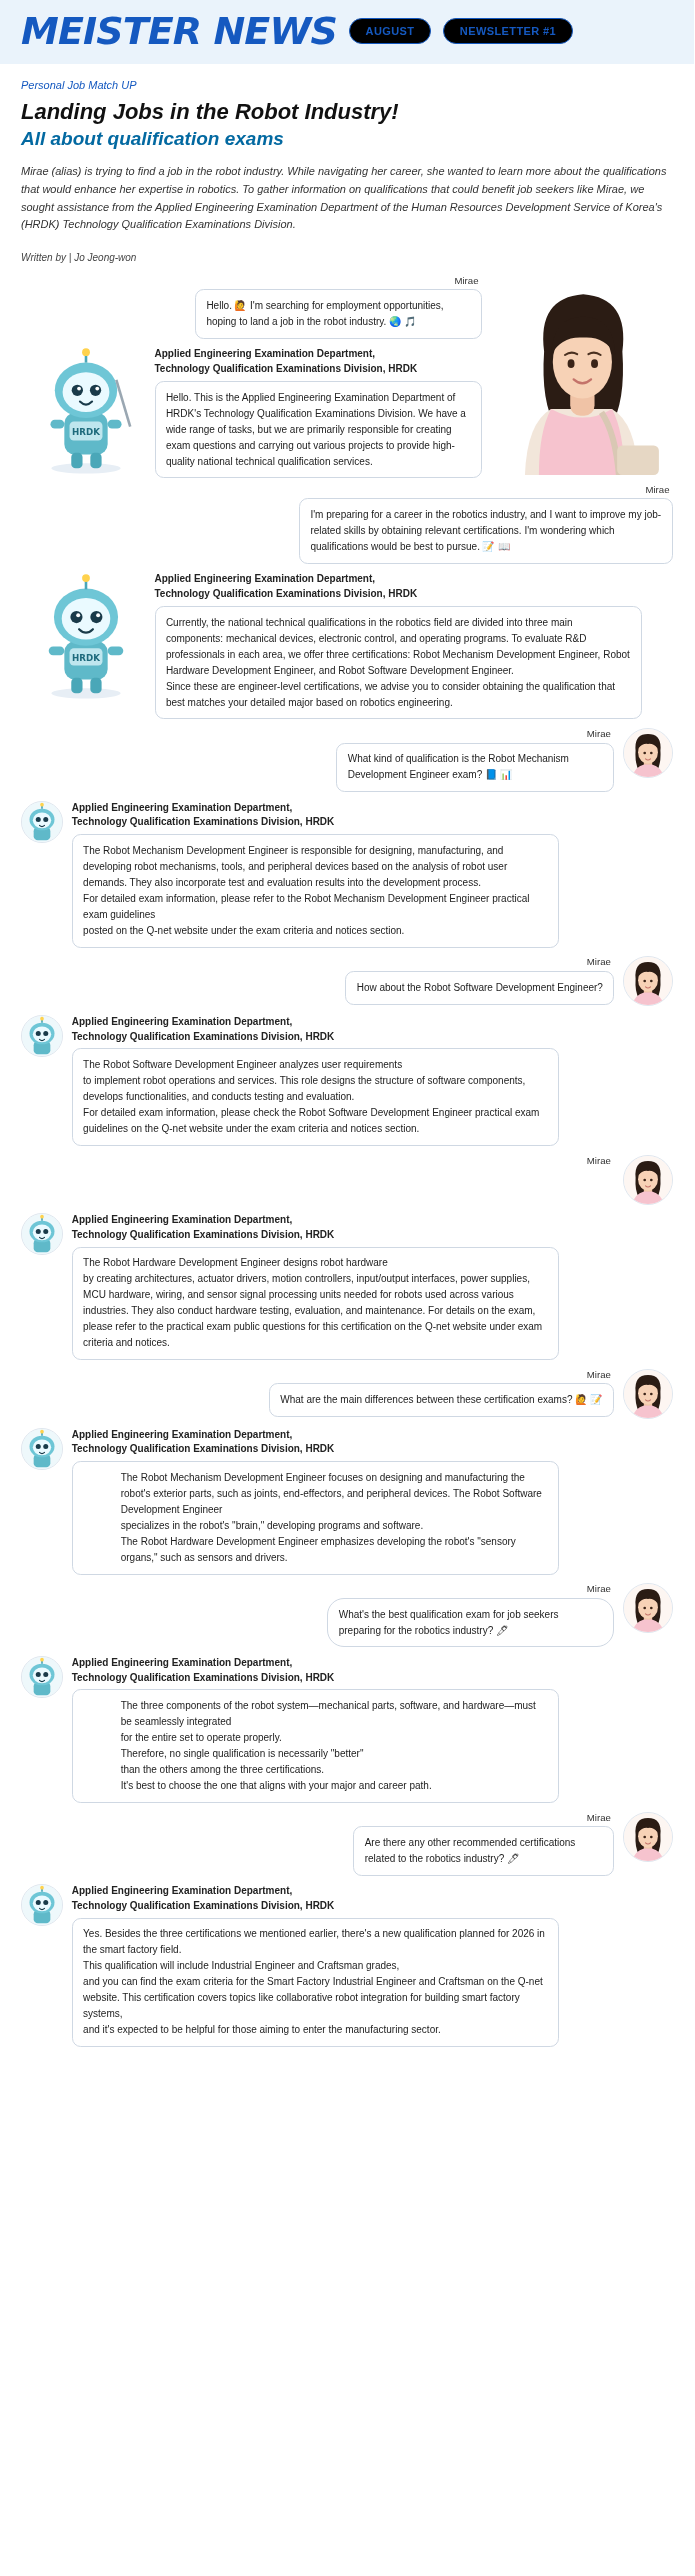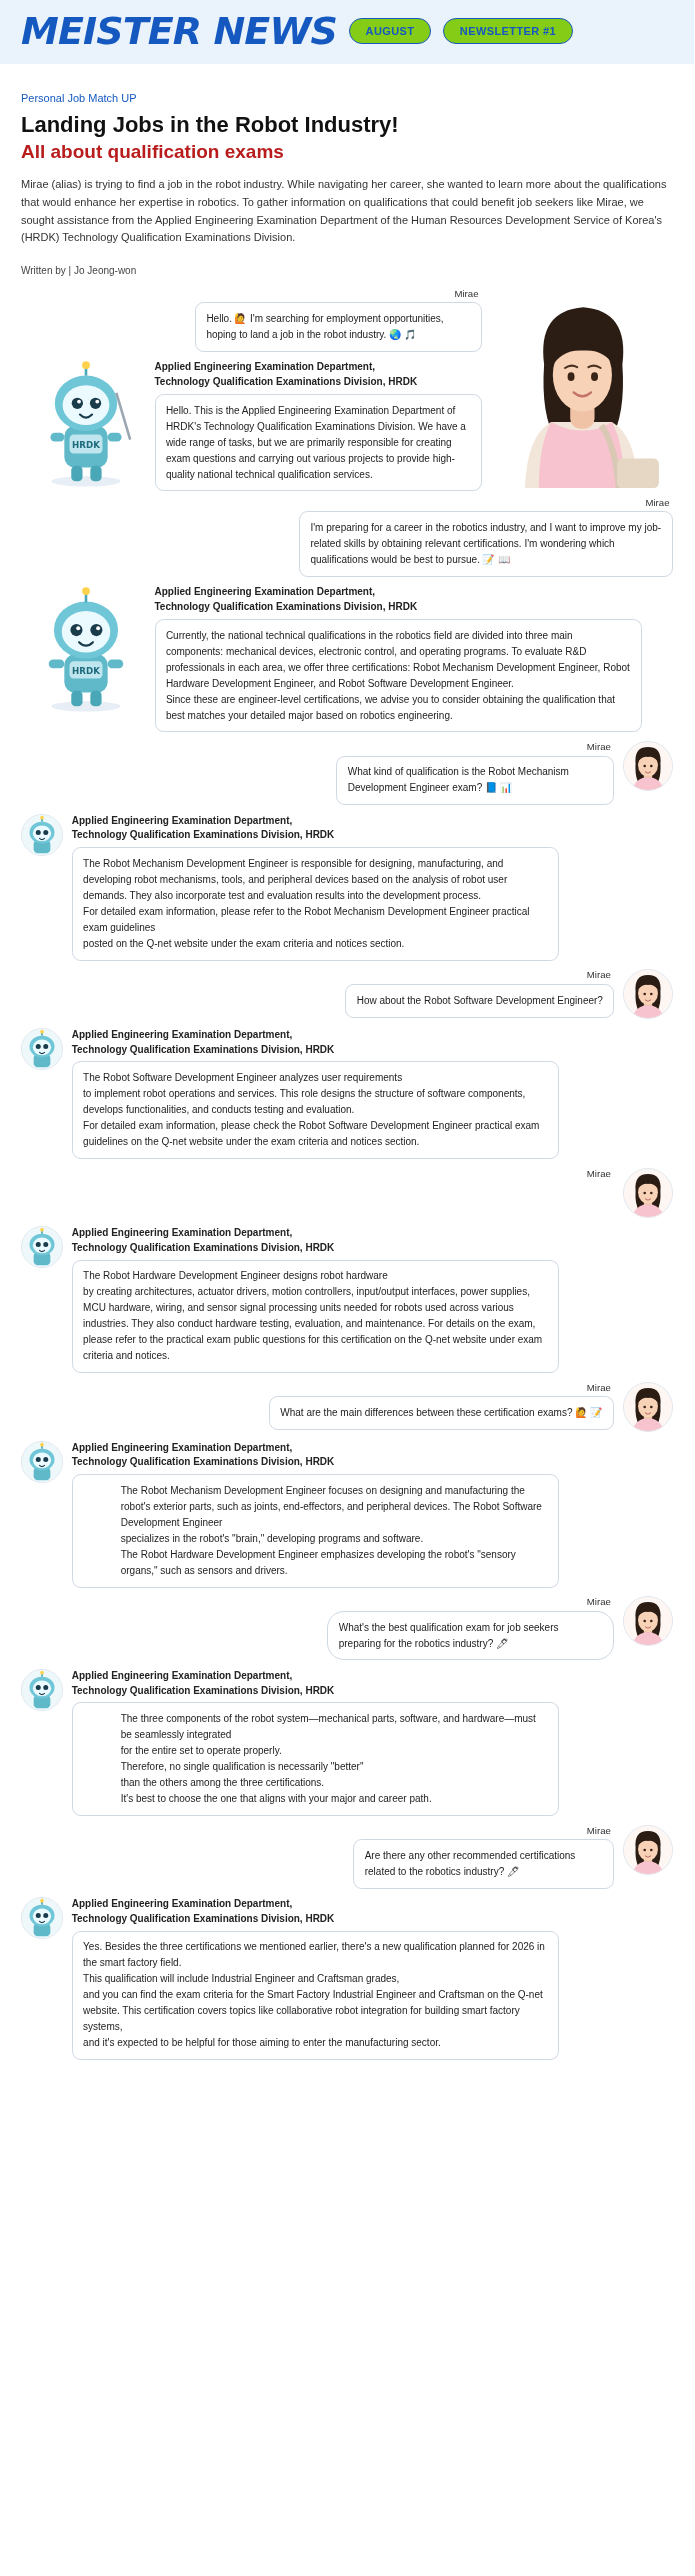--- a/index.html
+++ b/index.html
@@ -30,42 +30,42 @@
     font-style: italic;
   }
   .pill {
     border: 1.3px solid #1559c0;
     color: #1559c0;
     border-radius: 869px;
     padding: 6px 15.7px;
     font-size: 11px;
     font-weight: bold;
     letter-spacing: 0.4px;
-    background: #84cc16;
+    background: #000000;
     white-space: nowrap;
   }
 
   
-  .intro { padding: 28px 21px 7px 21px; }
+  .intro { padding: 15px 21px 7px 21px; font-style: italic; }
   .kicker {
     color: #1559c0;
     font-size: 11px;
     margin-bottom: 7px;
   }
   .title {
     font-size: 22px;
     font-weight: bold;
     color: #111;
     line-height: 1.25;
     margin: 0 0 1.7px 0;
   }
   .subtitle {
     font-size: 19px;
     font-weight: bold;
-    color: #b91c1c;
+    color: #0369a1;
     line-height: 1.3;
     margin: 0 0 10.4px 0;
   }
   .lede {
     font-size: 11px;
     line-height: 1.62;
     color: #333;
     max-width: 661px;
   }
   .byline {

